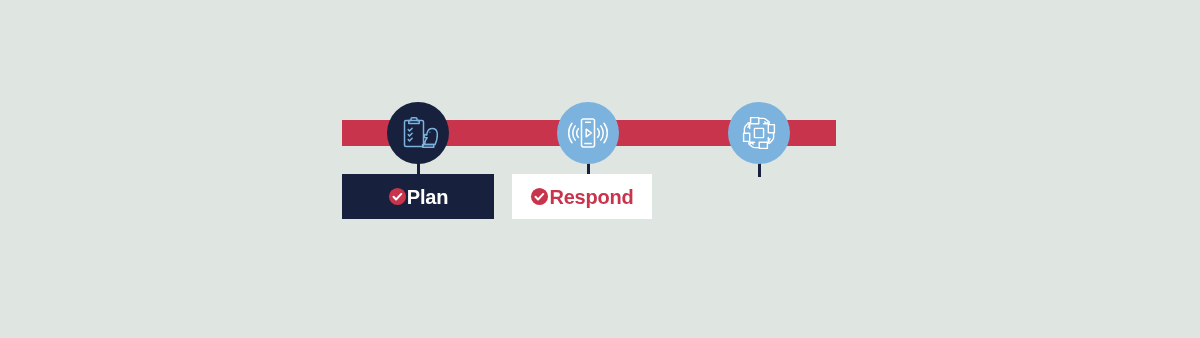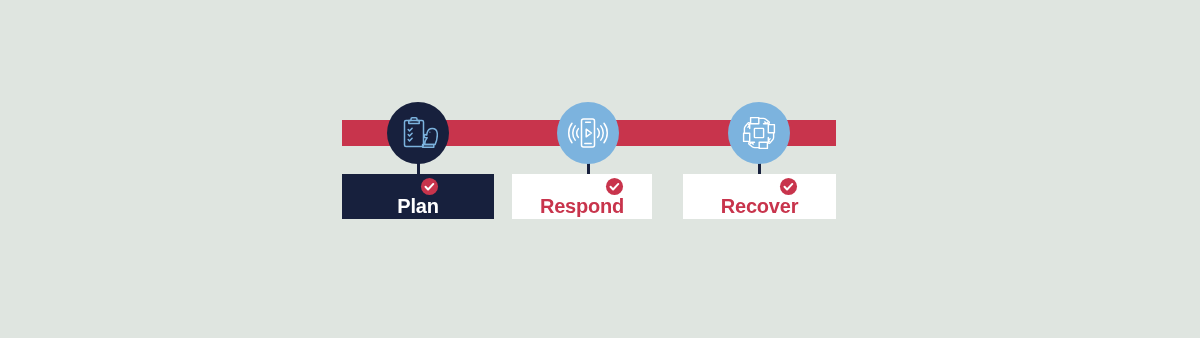--- a/index.html
+++ b/index.html
@@ -81,22 +81,21 @@
     background: #ffffff;
   }
   .card.c3 {
     left: 683px;
     width: 153px;
     background: #ffffff;
   }
 
   .card-inner {
     display: flex;
-    align-items: flex-end;
-    flex-direction: column;
+    align-items: center;
   }
 
   .check-badge {
     flex: none;
     width: 19px;
     height: 19px;
     display: block;
   }
 
   .card-label {
@@ -212,25 +211,14 @@
       <span class="check-badge">
         <svg width="19" height="19" viewBox="0 0 20 20">
           <circle cx="10" cy="10" r="9" fill="#c8344c"></circle>
           <path d="M5.8 10.3l2.7 2.8 5.5-5.8" fill="none" stroke="#ffffff" stroke-width="2.1" stroke-linecap="round" stroke-linejoin="round"></path>
         </svg>
       </span>
       <span class="card-label">Respond</span>
     </div>
   </div>
 
-  <div class="card c3">
-    <div class="card-inner">
-      <span class="check-badge">
-        <svg width="19" height="19" viewBox="0 0 20 20">
-          <circle cx="10" cy="10" r="9" fill="#c8344c"></circle>
-          <path d="M5.8 10.3l2.7 2.8 5.5-5.8" fill="none" stroke="#ffffff" stroke-width="2.1" stroke-linecap="round" stroke-linejoin="round"></path>
-        </svg>
-      </span>
-      <span class="card-label">Recover</span>
-    </div>
-  </div>
 
 </div>
 
 </body></html>

